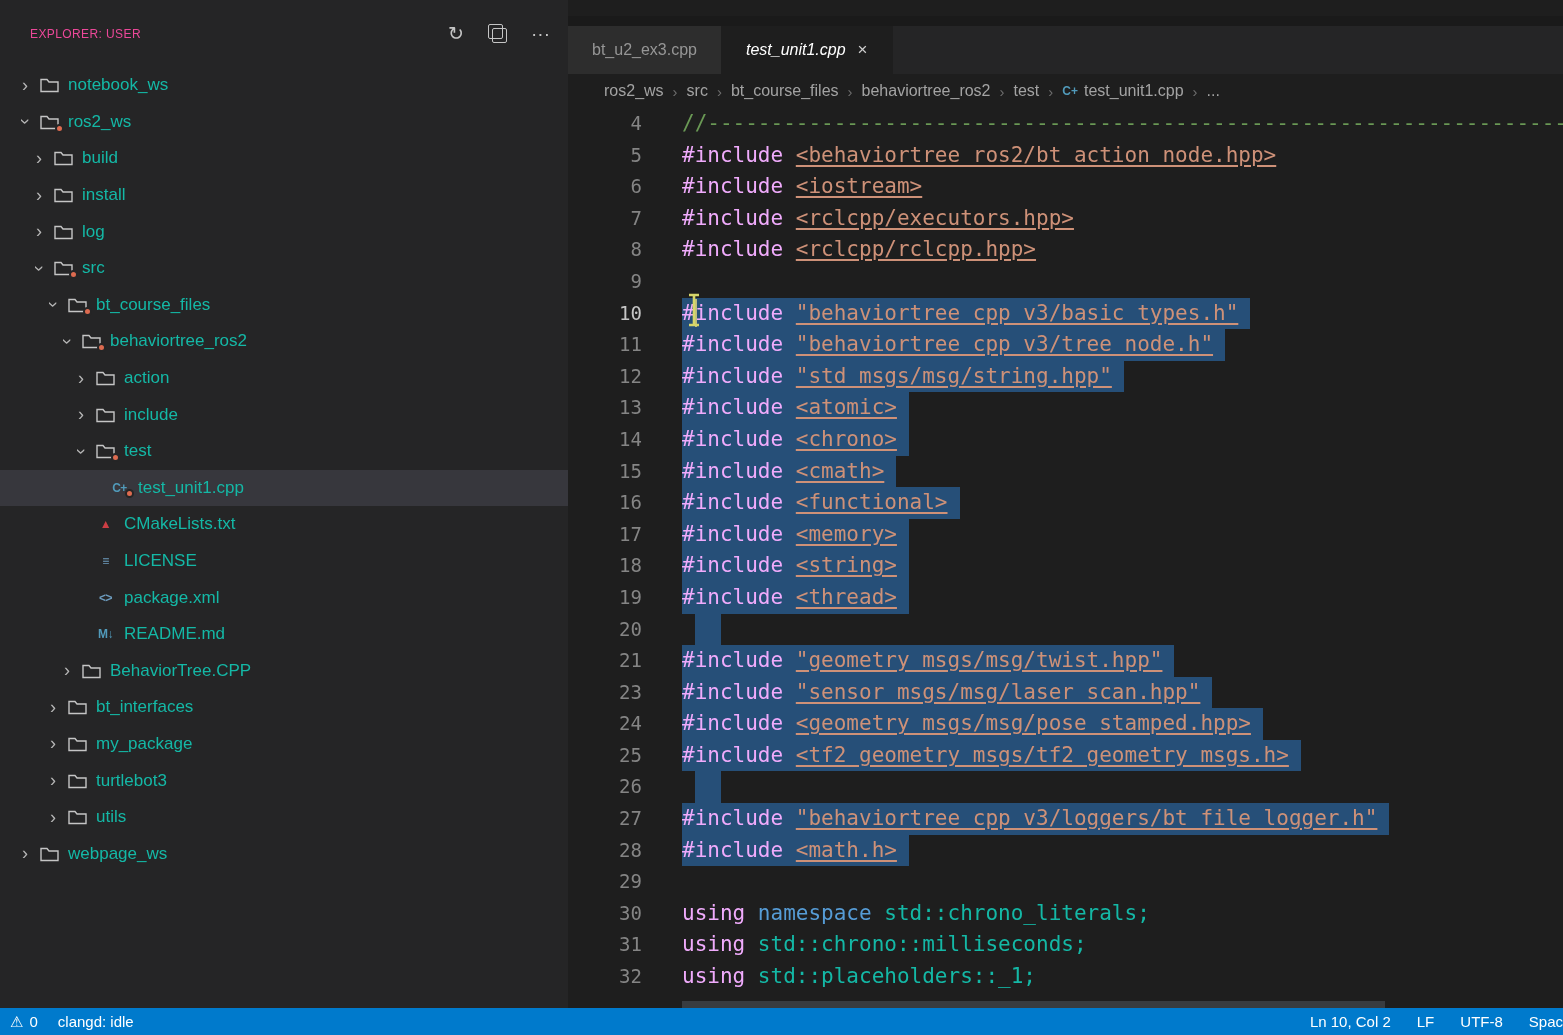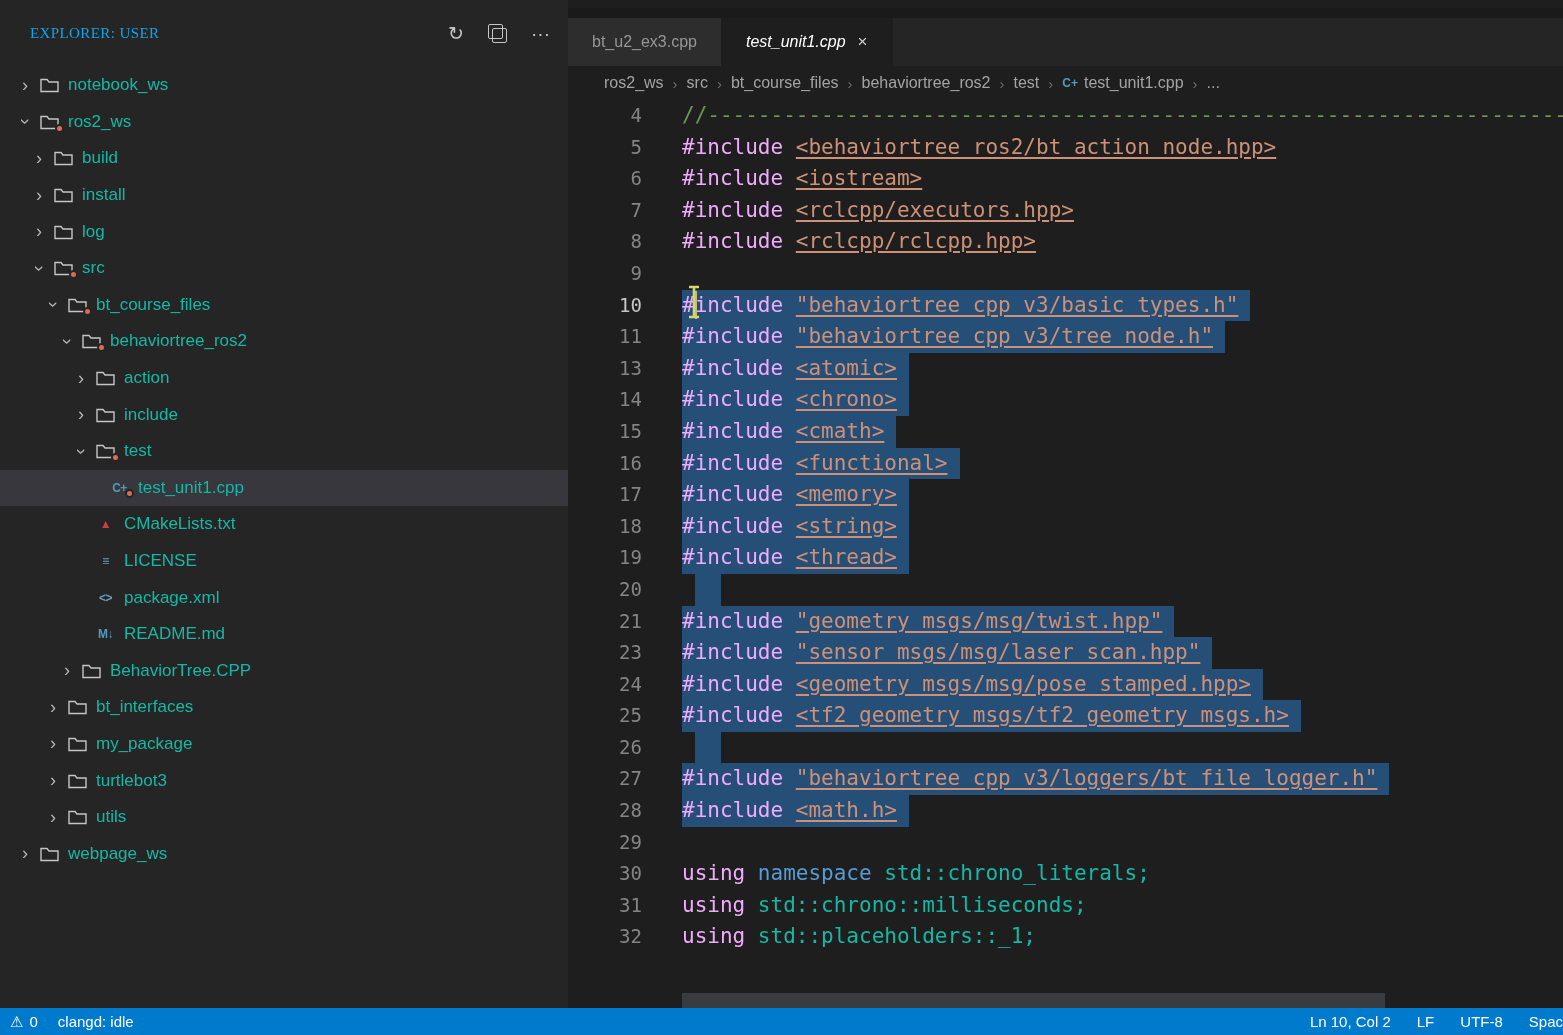--- a/index.html
+++ b/index.html
@@ -2,38 +2,38 @@
 <html><head>
 <meta charset="utf-8">
 <style>
   * { margin:0; padding:0; box-sizing:border-box; }
   html,body { width:1563px; height:1035px; overflow:hidden; }
   body { background:#1e1e1e; font-family:"Liberation Sans",sans-serif; color:#cccccc; position:relative; }
 
   
   .sidebar { position:absolute; left:0; top:0; width:568px; height:1008px; background:#252526; }
   .sb-header { height:67px; display:flex; align-items:center; padding:0 18px 0 30px; }
-  .sb-title { font-size:15px; color:#0ea5e9; letter-spacing:.4px; flex:1; white-space:nowrap;font-family:Liberation Serif, serif; }
+  .sb-title { font-size:12px; color:#ec4899; letter-spacing:.4px; flex:1; white-space:nowrap; }
   .sb-actions { display:flex; align-items:center; gap:24px; }
   .sb-action { color:#c5c5c5; font-size:19px; line-height:1; cursor:pointer; }
   .icon-squares { position:relative; width:19px; height:19px; display:inline-block; }
   .icon-squares::after { content:""; position:absolute; right:0; bottom:0; width:13px; height:13px; border:1.6px solid #c5c5c5; border-radius:2px; }
   .icon-squares::before { content:""; position:absolute; left:0; top:0; width:13px; height:13px; border:1.6px solid #c5c5c5; border-radius:2px; }
   .tree { position:absolute; top:67px; left:0; right:0; }
   .row { height:36.6px; display:flex; align-items:center; font-size:17px; cursor:pointer; white-space:nowrap; }
   .row.selected { background:#37373d; }
   .chev { width:22px; flex:none; display:flex; justify-content:center; color:#b6b6b6; font-size:18px; }
   .chev.exp { transform:rotate(90deg); }
   .ficon { width:27px; flex:none; display:flex; justify-content:center; position:relative; margin-right:5px; }
   .dot { position:absolute; right:-1px; bottom:-3px; width:9px; height:9px; border-radius:50%; background:#dd6b50; border:2px solid #252526; }
   .ftxt { font-weight:bold; font-size:12px; letter-spacing:-0.5px; }
   .flabel { color:#14b8a6; }
 
   
-  .editor { position:absolute; left:568px; top:8px; width:995px; height:1008px; background:#1e1e1e; }
+  .editor { position:absolute; left:568px; top:16px; width:995px; height:1008px; background:#1e1e1e; }
   .topstrip { height:10px; background:#1a1a1a; }
   .tabbar { height:48px; background:#252526; display:flex; }
   .tab { display:flex; align-items:center; gap:12px; padding:0 24px; font-size:16px; background:#2d2d2d; color:#969696; border-right:1px solid #1e1e1e; cursor:pointer; white-space:nowrap; }
   .tab.active { background:#1e1e1e; color:#ffffff; font-style:italic; }
   .tab .close { font-style:normal; color:#cfcfcf; font-size:17px; }
   .breadcrumb { height:34px; display:flex; align-items:center; padding-left:36px; font-size:16px; color:#a3a3a3; gap:9px; white-space:nowrap; }
   .bc-sep { color:#6e6e6e; font-size:15px; }
   .bc-item { cursor:pointer; display:flex; align-items:center; gap:6px; }
   .bc-fileicon { color:#519aba; font-weight:bold; font-size:12px; }
 
@@ -337,20 +337,24 @@
         </div>
         <div class="cline">
           <span class="ln" style="color: rgb(198, 198, 198);">10</span>
           <span class="ctext"><span class="selbg"><span class="kw">#include </span><span class="str">"behaviortree_cpp_v3/basic_types.h"</span></span></span>
         </div>
         <div class="cline">
           <span class="ln">11</span>
           <span class="ctext"><span class="selbg"><span class="kw">#include </span><span class="str">"behaviortree_cpp_v3/tree_node.h"</span></span></span>
         </div>
         <div class="cline">
+          <span class="ln">12</span>
+          <span class="ctext"><span class="selbg"><span class="kw">#include </span><span class="str">"std_msgs/msg/string.hpp"</span></span></span>
+        </div>
+        <div class="cline">
           <span class="ln">13</span>
           <span class="ctext"><span class="selbg"><span class="kw">#include </span><span class="inc">&lt;atomic&gt;</span></span></span>
         </div>
         <div class="cline">
           <span class="ln">14</span>
           <span class="ctext"><span class="selbg"><span class="kw">#include </span><span class="inc">&lt;chrono&gt;</span></span></span>
         </div>
         <div class="cline">
           <span class="ln">15</span>
           <span class="ctext"><span class="selbg"><span class="kw">#include </span><span class="inc">&lt;cmath&gt;</span></span></span>

